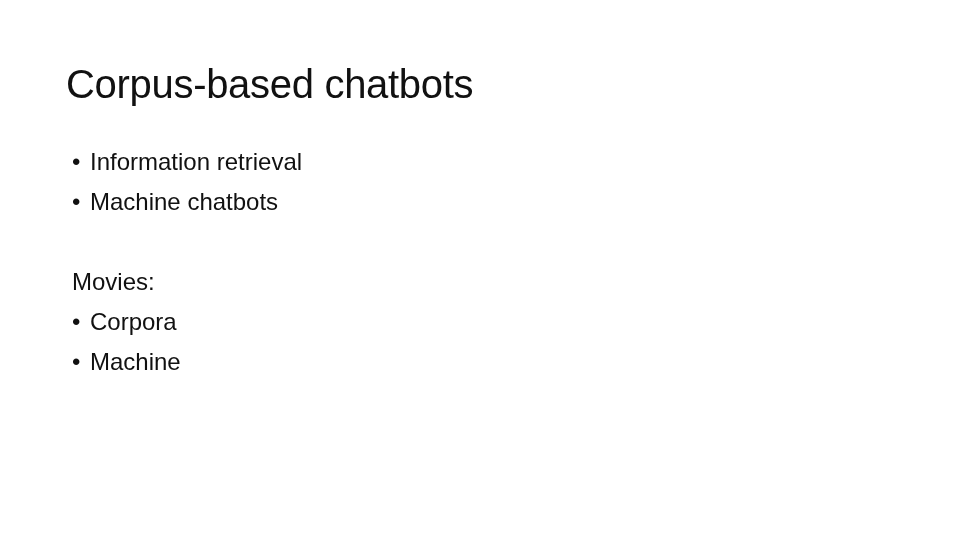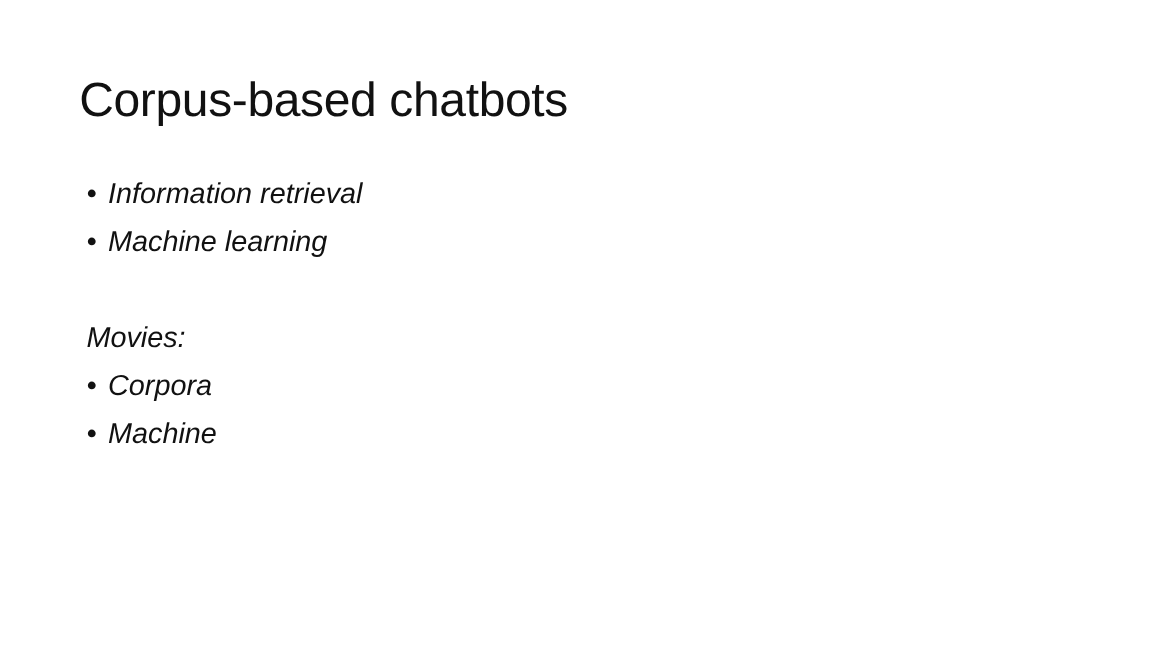--- a/index.html
+++ b/index.html
@@ -35,21 +35,20 @@
     left: 72px;
     top: 142px;
     font-size: 24px;
     line-height: 40px;
     font-weight: 400;
     color: #111111;
   }
   .line {
     height: 40px;
     white-space: nowrap;
-    font-style: italic;
   }
   .dot {
     display: inline-block;
     width: 18px;
     color: #111111;
   }
 </style>
 </head>
 <body>
 
@@ -57,21 +56,21 @@
 
   <h1 class="slide-title">Corpus-based chatbots</h1>
 
   <div class="slide-body">
 
     <div class="line">
       <span class="dot">•</span><span>Information retrieval</span>
     </div>
 
     <div class="line">
-      <span class="dot">•</span><span>Machine learning</span>
+      <span class="dot">•</span><span>Machine chatbots</span>
     </div>
 
     <div class="line"></div>
 
     <div class="line">
       <span>Movies:</span>
     </div>
 
     <div class="line">
       <span class="dot">•</span><span>Corpora</span>

